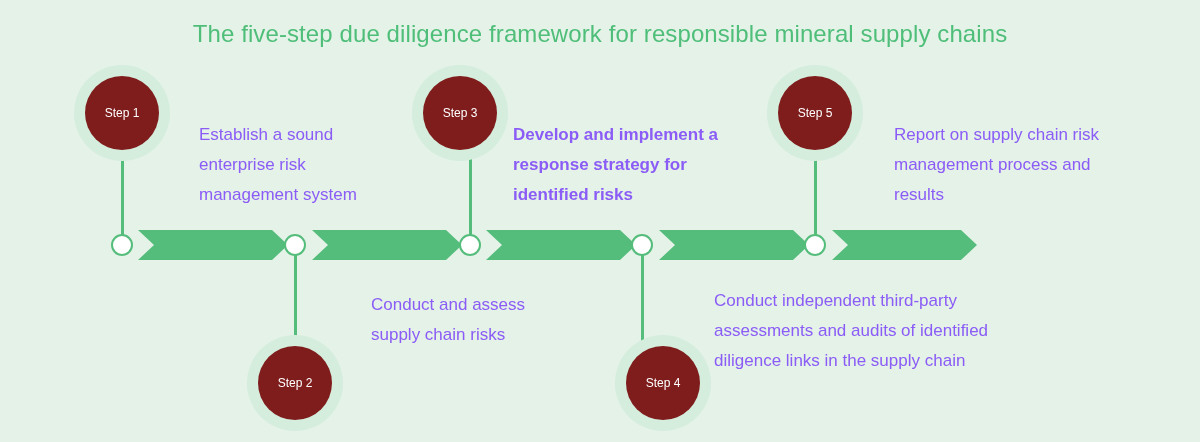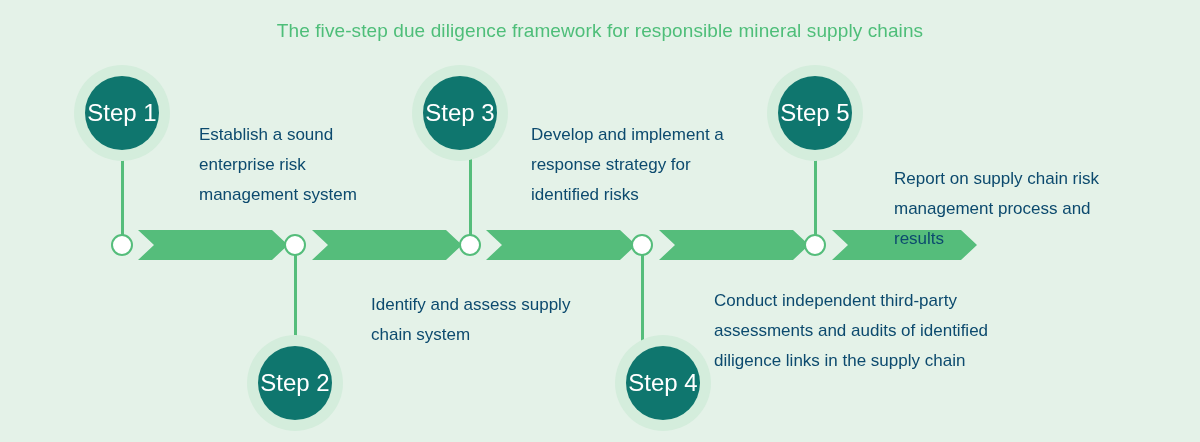--- a/index.html
+++ b/index.html
@@ -8,21 +8,21 @@
     background:#e4f2e8;
     font-family:"Liberation Sans", sans-serif;
     overflow:hidden;
   }
   #stage{position:relative;width:1200px;height:442px;}
 
   
   .title{
     position:absolute;left:0;top:20px;width:1200px;
     text-align:center;
-    font-size:19px;
+    font-size:24px;
     color:#4ebe79;
     letter-spacing:.1px;
     white-space:nowrap;
   }
 
   
   .marker{
     position:absolute;
     width:22px;height:22px;
     border-radius:50%;
@@ -55,31 +55,31 @@
     position:absolute;
     width:96px;height:96px;
     border-radius:50%;
     background:#d4eddc;
     z-index:5;
     display:flex;align-items:center;justify-content:center;
   }
   .step .core{
     width:74px;height:74px;
     border-radius:50%;
-    background:#0f766e;
+    background:#7f1d1d;
     display:flex;align-items:center;justify-content:center;
     color:#ffffff;
-    font-size:24px;
+    font-size:12px;
     white-space:nowrap;
   }
 
   
   .desc{
     position:absolute;
-    color:#0c4a6e;
+    color:#8b5cf6;
     font-size:17px;
     line-height:30px;
     z-index:4;
   }
 </style>
 </head>
 <body>
 
 <div id="stage">
 
@@ -104,30 +104,30 @@
   <div class="marker" style="left:804px;top:234px;"></div>
 
   <div class="step" style="left:74px;top:65px;">
     <div class="core">Step 1</div>
   </div>
   <div class="desc" style="left:199px;top:120px;width:190px;">Establish a sound enterprise risk management system</div>
 
   <div class="step" style="left:247px;top:335px;justify-content:center;">
     <div class="core">Step 2</div>
   </div>
-  <div class="desc" style="left:371px;top:290px;width:200px;">Identify and assess supply chain system</div>
+  <div class="desc" style="left:371px;top:290px;width:200px;">Conduct and assess supply chain risks</div>
 
   <div class="step" style="left:412px;top:65px;">
     <div class="core">Step 3</div>
   </div>
-  <div class="desc" style="left:531px;top:120px;width:215px;">Develop and implement a response strategy for identified risks</div>
+  <div class="desc" style="left:513px;top:120px;width:215px;font-weight:bold;">Develop and implement a response strategy for identified risks</div>
 
   <div class="step" style="left:615px;top:335px;text-align:center;">
     <div class="core">Step 4</div>
   </div>
   <div class="desc" style="left:714px;top:286px;width:275px;">Conduct independent third-party assessments and audits of identified diligence links in the supply chain</div>
 
   <div class="step" style="left:767px;top:65px;justify-content:center;">
     <div class="core">Step 5</div>
   </div>
-  <div class="desc" style="left:894px;top:120px;width:245px;margin-top:44px;">Report on supply chain risk management process and results</div>
+  <div class="desc" style="left:894px;top:120px;width:245px;">Report on supply chain risk management process and results</div>
 
 </div>
 
 </body></html>

